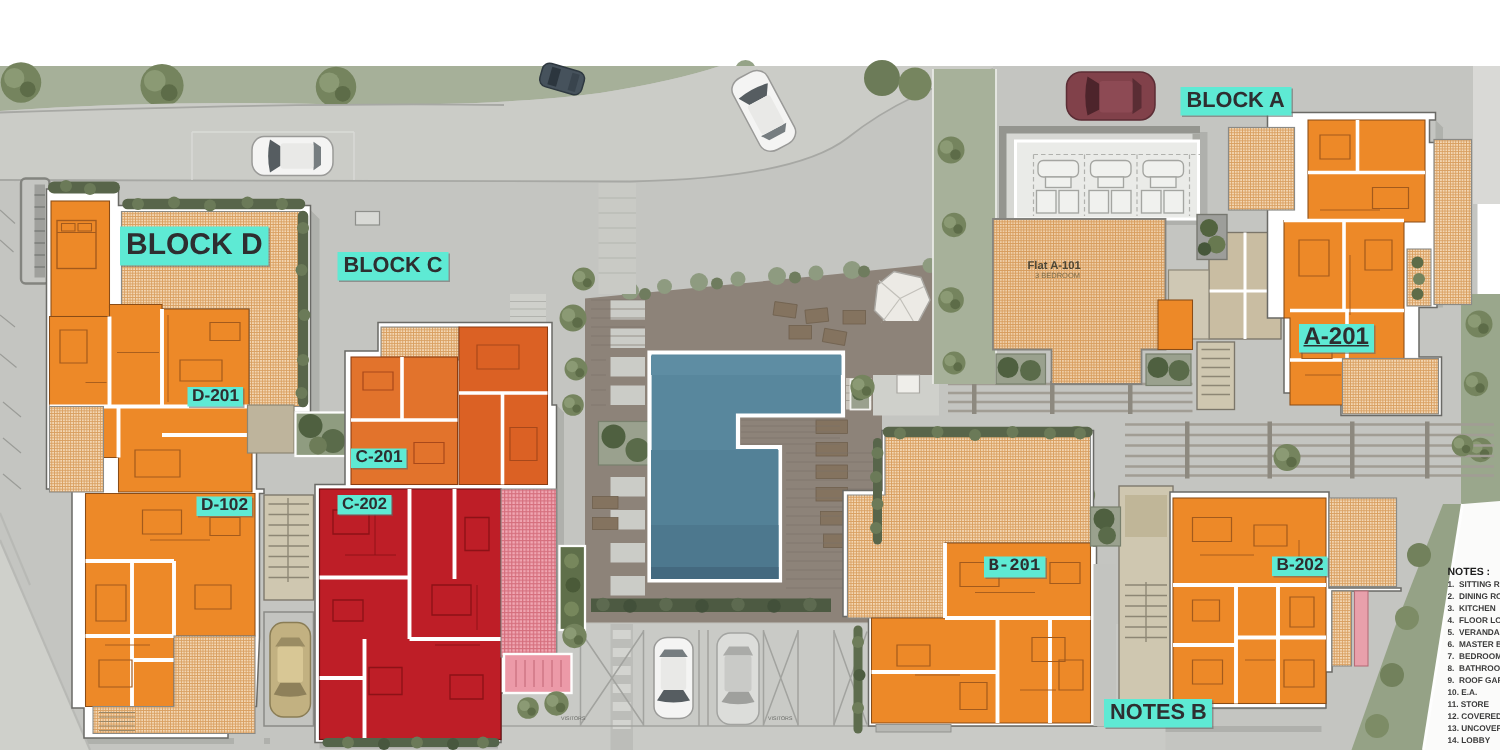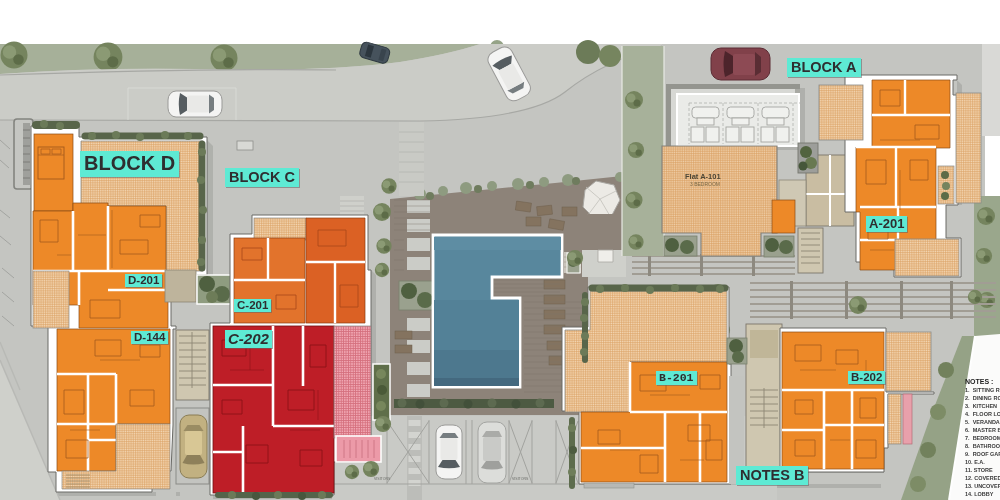--- a/index.html
+++ b/index.html
@@ -657,29 +657,29 @@
 </svg>
 
 <div class="lbl" style="left:80px;top:151px;font-size:20px;padding:1px 4px 2px;">BLOCK D</div>
 
 <div class="lbl" style="left:225px;top:168px;font-size:14.5px;padding:1px 4px 2px;">BLOCK C</div>
 
 <div class="lbl" style="left:787px;top:58px;font-size:14.5px;padding:1px 4px 2px;">BLOCK A</div>
 
 <div class="lbl" style="left:736px;top:466px;font-size:14.5px;padding:1px 4px 2px;">NOTES B</div>
 
-<div class="lbl" style="left:125px;top:274px;font-size:11.5px;padding:0 3px 0.5px;">D-201</div>
-
-<div class="lbl" style="left:131px;top:331px;font-size:11.5px;padding:0 3px 0.5px;">D-144</div>
+<div class="lbl" style="left:125px;top:258px;font-size:11.5px;padding:0 3px 0.5px;">D-201</div>
+
+<div class="lbl" style="left:131px;top:331px;font-size:11.5px;padding:0 3px 0.5px;">D-102</div>
 
 <div class="lbl" style="left:234px;top:299px;font-size:11.5px;padding:0 3px 0.5px;">C-201</div>
 
-<div class="lbl" style="left:225px;top:330px;font-size:15px;padding:0 3px 0.5px;font-style:italic;">C-202</div>
-
-<div class="lbl" style="left:866px;top:216px;font-size:13px;padding:0 3px 0.5px;">A-201</div>
+<div class="lbl" style="left:225px;top:330px;font-size:11px;padding:0 3px 0.5px;">C-202</div>
+
+<div class="lbl" style="left:866px;top:216px;font-size:16px;padding:0 3px 0.5px;text-decoration:underline;">A-201</div>
 
 <div class="lbl" style="left:656px;top:371px;font-size:11.5px;padding:0 3px 0.5px;font-family:Liberation Mono, monospace;">B-201</div>
 
 <div class="lbl" style="left:800px;top:371px;font-size:11.5px;padding:0 3px 0.5px;margin-left:48px;">B-202</div>
 
 <div style="position:absolute;left:685px;top:172px;font-size:7.5px;color:#4c4636;font-weight:bold;">Flat A-101</div>
 <div style="position:absolute;left:690px;top:181px;font-size:5px;color:#7a6a48;">3 BEDROOM</div>
 
 <div style="position:absolute;left:965px;top:378px;font-size:5.5px;color:#3a3a3a;line-height:8px;white-space:nowrap;font-weight:bold;">
 <span style="font-size:7px;color:#1d1d1d;">NOTES :</span><br>

